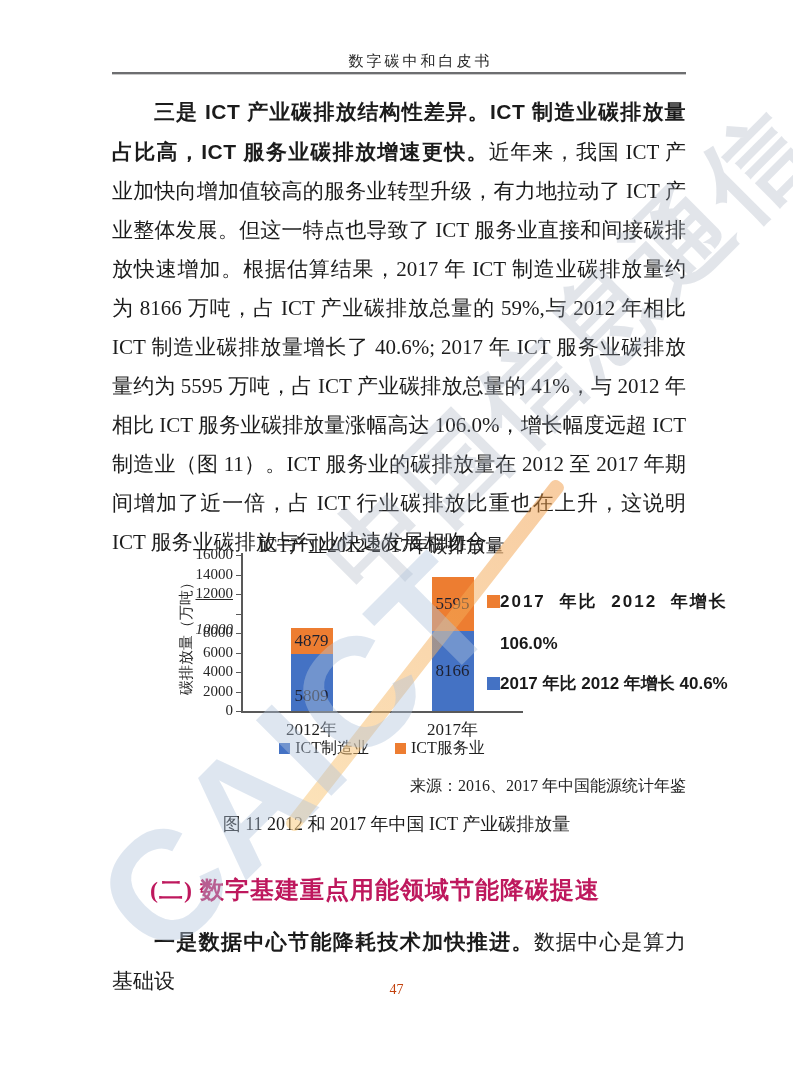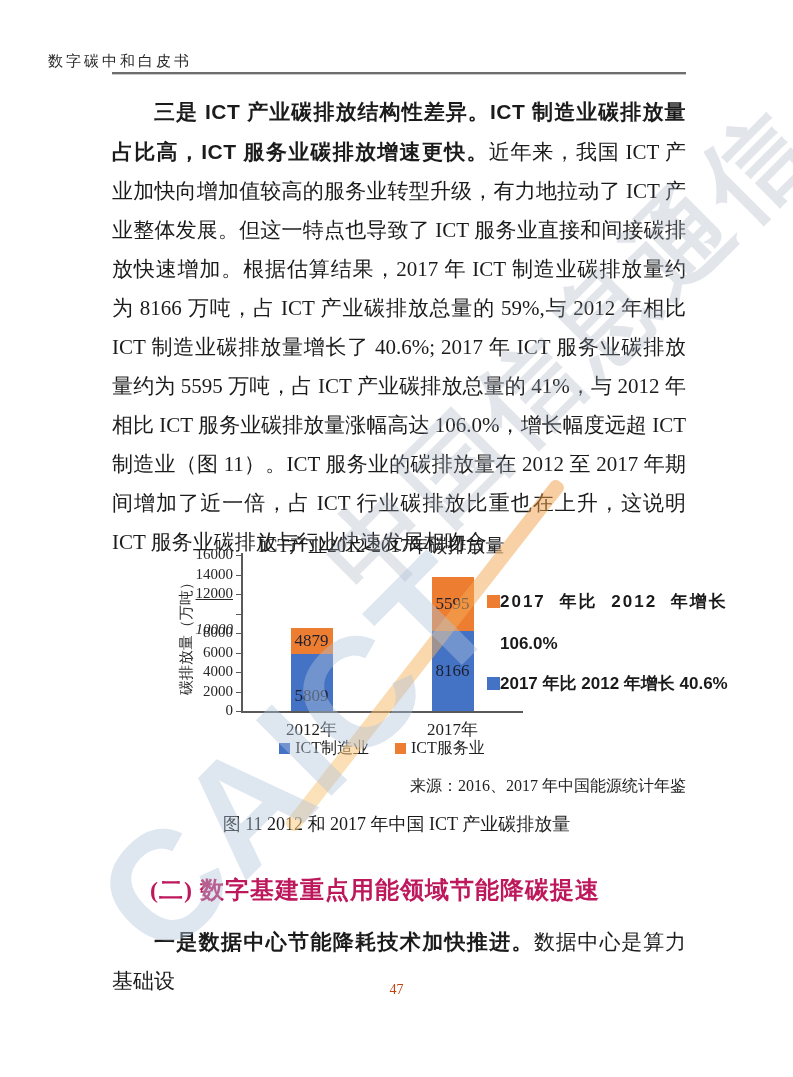--- a/index.html
+++ b/index.html
@@ -3,21 +3,21 @@
 <meta charset="utf-8">
 <style>
   * { margin:0; padding:0; box-sizing:border-box; }
   html,body { background:#ffffff; }
   .page {
     position:relative; width:793px; height:1077px; margin:0 auto;
     background:#ffffff; overflow:hidden;
     font-family:"Liberation Serif", serif; color:#1c1c1c;
   }
   
-  .header-title { position:absolute; top:52px; left:0; width:793px; 
+  .header-title { position:absolute; top:52px; left:0; width:793px; text-align:center;
     font-size:15px; letter-spacing:3px; color:#2a2a2a;padding-left:48px; }
   .header-rule { position:absolute; top:72px; left:112px; width:574px; height:2px;
     background:#6d6e70; box-shadow:0 1px 0 #c9c9c9; }
   
   .para { position:absolute; left:112px; width:574px; font-size:21px; line-height:39px;
     text-align:justify; text-indent:2em; color:#1b1b1b; }
   .para-1 { top:92px; }
   .para-2 { top:922px; }
   .lead-bold { font-family:"Liberation Sans", sans-serif; font-weight:700; letter-spacing:0.5px; }
   

